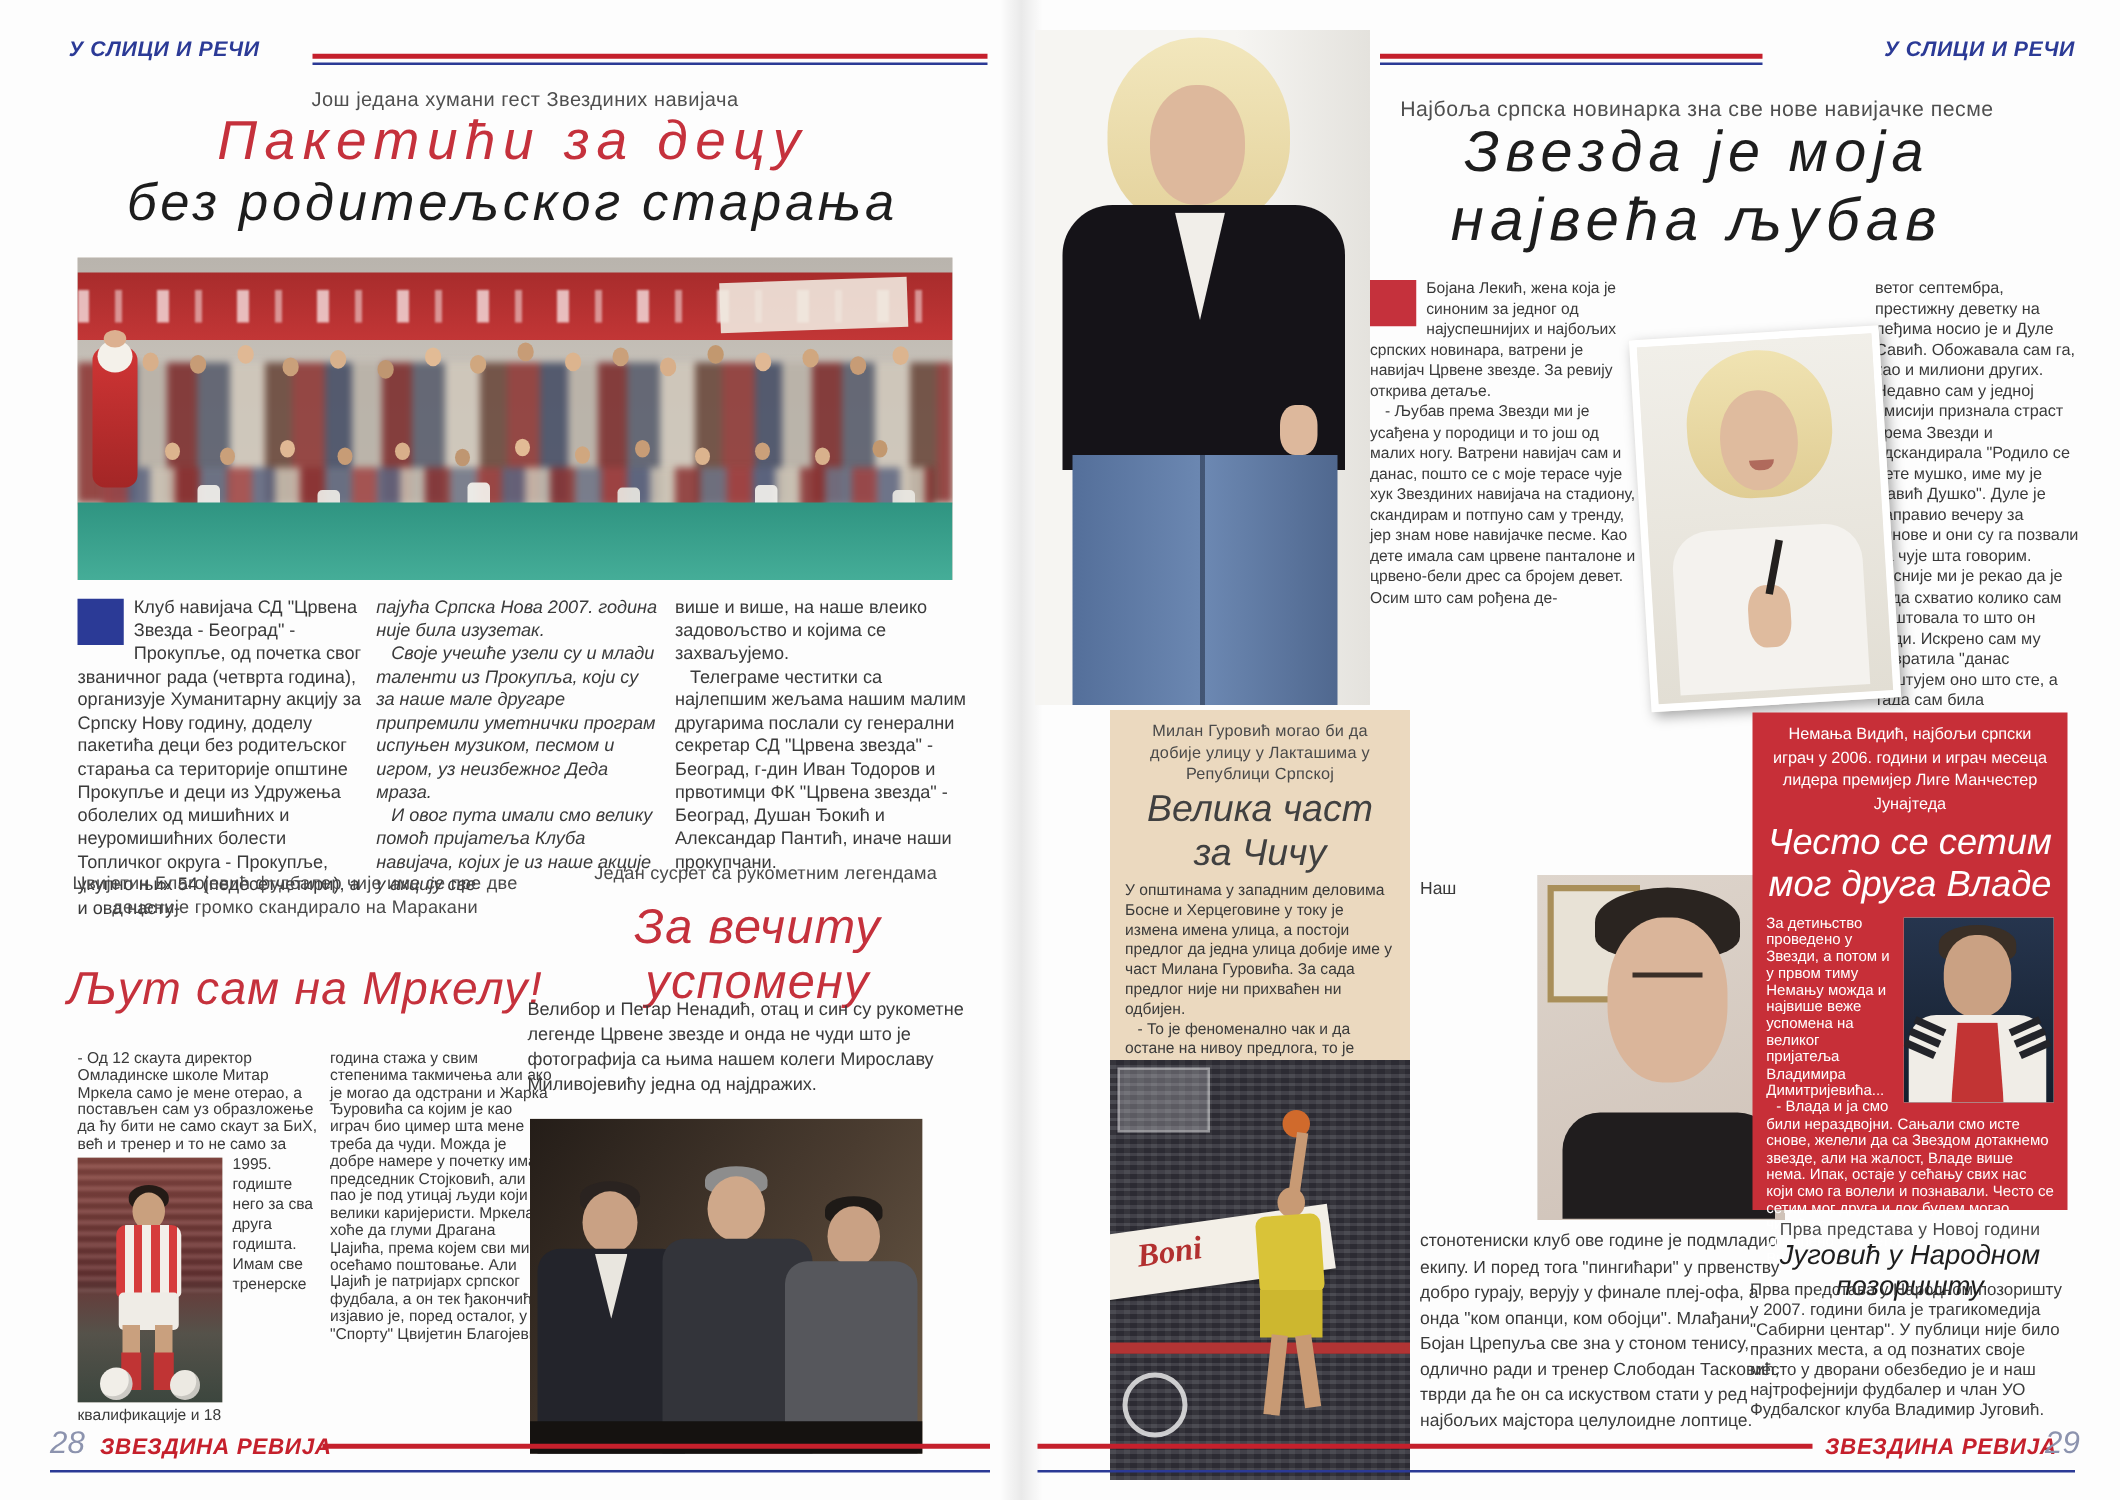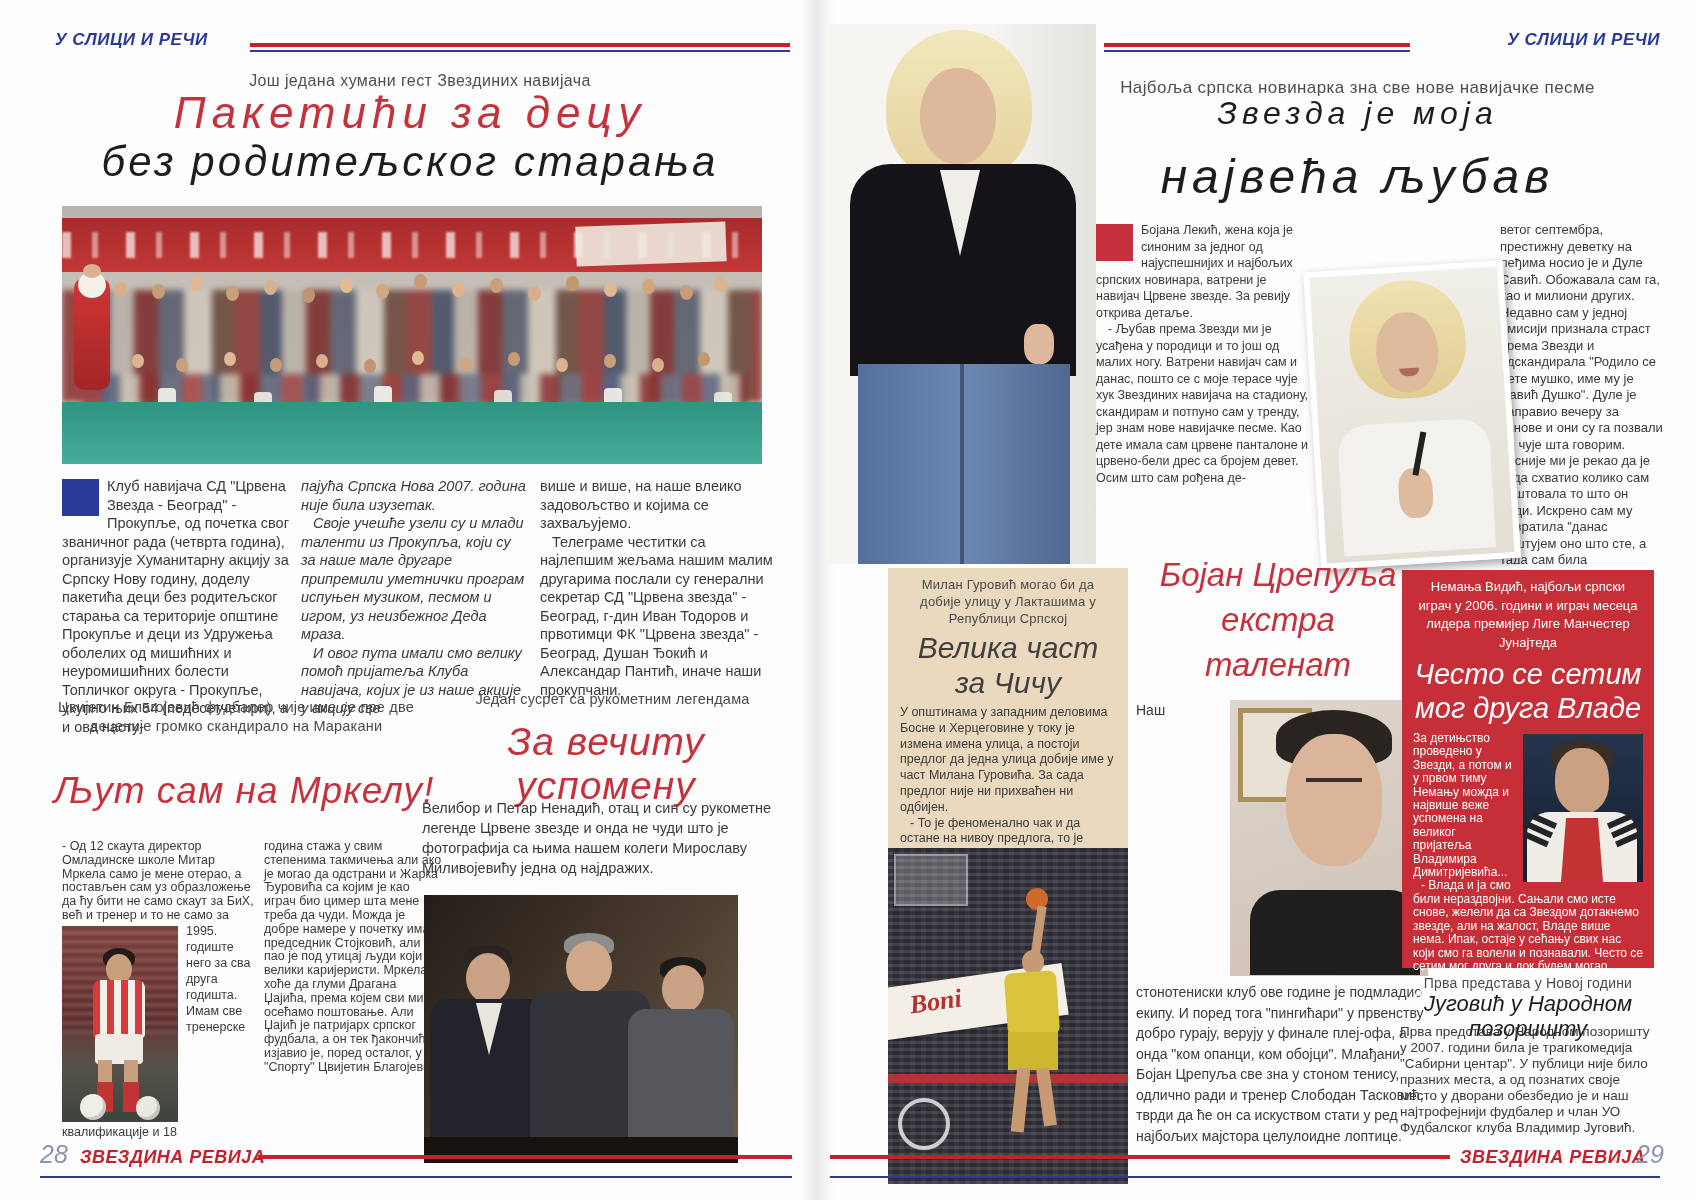--- a/index.html
+++ b/index.html
@@ -269,21 +269,21 @@
     <div class="w1-jeans"></div>
     <div class="w1-seam"></div>
     <div class="w1-hand"></div>
   </div>
 
   <div class="abs rule-red" style="left:1104px;top:43px;width:306px;"></div>
   <div class="abs rule-navy" style="left:1104px;top:50px;width:306px;"></div>
   <div class="abs hdr-title" style="left:1420px;top:30px;width:240px;text-align:right;">У СЛИЦИ И РЕЧИ</div>
 
   <div class="abs kicker" style="left:1085px;top:78px;width:545px;font-size:17px;">Најбоља српска новинарка зна све нове навијачке песме</div>
-  <div class="abs display disp-black" style="left:1085px;top:96px;width:545px;font-size:32px;letter-spacing:5px;">Звезда је моја</div>
+  <div class="abs display disp-black" style="left:1085px;top:96px;width:545px;font-size:46px;letter-spacing:5px;">Звезда је моја</div>
   <div class="abs display disp-black" style="left:1085px;top:150px;width:545px;font-size:48px;letter-spacing:5px;">највећа љубав</div>
 
   <div class="abs col" style="left:1096px;top:222px;width:213px;font-size:12.5px;line-height:16.5px;">
     <span class="dropsq sq-red"></span>
     <p>Бојана Лекић, жена која је синоним за једног од најуспешнијих и најбољих српских новинара, ватрени је навијач Црвене звезде. За ревију открива детаље.</p>
     <p>- Љубав према Звезди ми је усађена у породици и то још од малих ногу. Ватрени навијач сам и данас, пошто се с моје терасе чује хук Звездиних навијача на стадиону, скандирам и потпуно сам у тренду, јер знам нове навијачке песме. Као дете имала сам црвене панталоне и црвено-бели дрес са бројем девет. Осим што сам рођена де-</p>
   </div>
   <div class="abs col" style="left:1398px;top:222px;width:266px;height:342px;overflow:hidden;font-size:13px;line-height:16.5px;">
     <div class="wrap-spacer"></div>
     <p>ветог септембра, престижну деветку на леђима носио је и Дуле Савић. Обожавала сам га, као и милиони других. Недавно сам у једној емисији признала страст према Звезди и одскандирала "Родило се дете мушко, име му је Савић Душко". Дуле је направио вечеру за синове и они су га позвали да чује шта говорим. Касније ми је рекао да је тада схватио колико сам поштовала то што он ради. Искрено сам му одвратила "данас поштујем оно што сте, а тада сам била деветогодишњакиња и палила сам се на вас".</p>
@@ -320,25 +320,20 @@
     <div class="bb-ball"></div>
     <div class="bb-arm"></div>
     <div class="bb-head"></div>
     <div class="bb-jersey"></div>
     <div class="bb-shorts"></div>
     <div class="bb-legl"></div>
     <div class="bb-legr"></div>
     <div class="bb-ring"></div>
   </div>
 
-  <div class="abs display disp-red" style="left:1128px;top:552px;width:300px;font-size:33px;line-height:45px;">
-    <div>Бојан Црепуља</div>
-    <div>екстра</div>
-    <div>таленат</div>
-  </div>
 
   <div class="abs" id="crep-flow">
     <div class="photo" id="photo-crepulja">
       <div class="cr-bg"></div>
       <div class="cr-frame"></div>
       <div class="cr-hair"></div>
       <div class="cr-face"></div>
       <div class="cr-brows"></div>
       <div class="cr-shirt"></div>
     </div>

